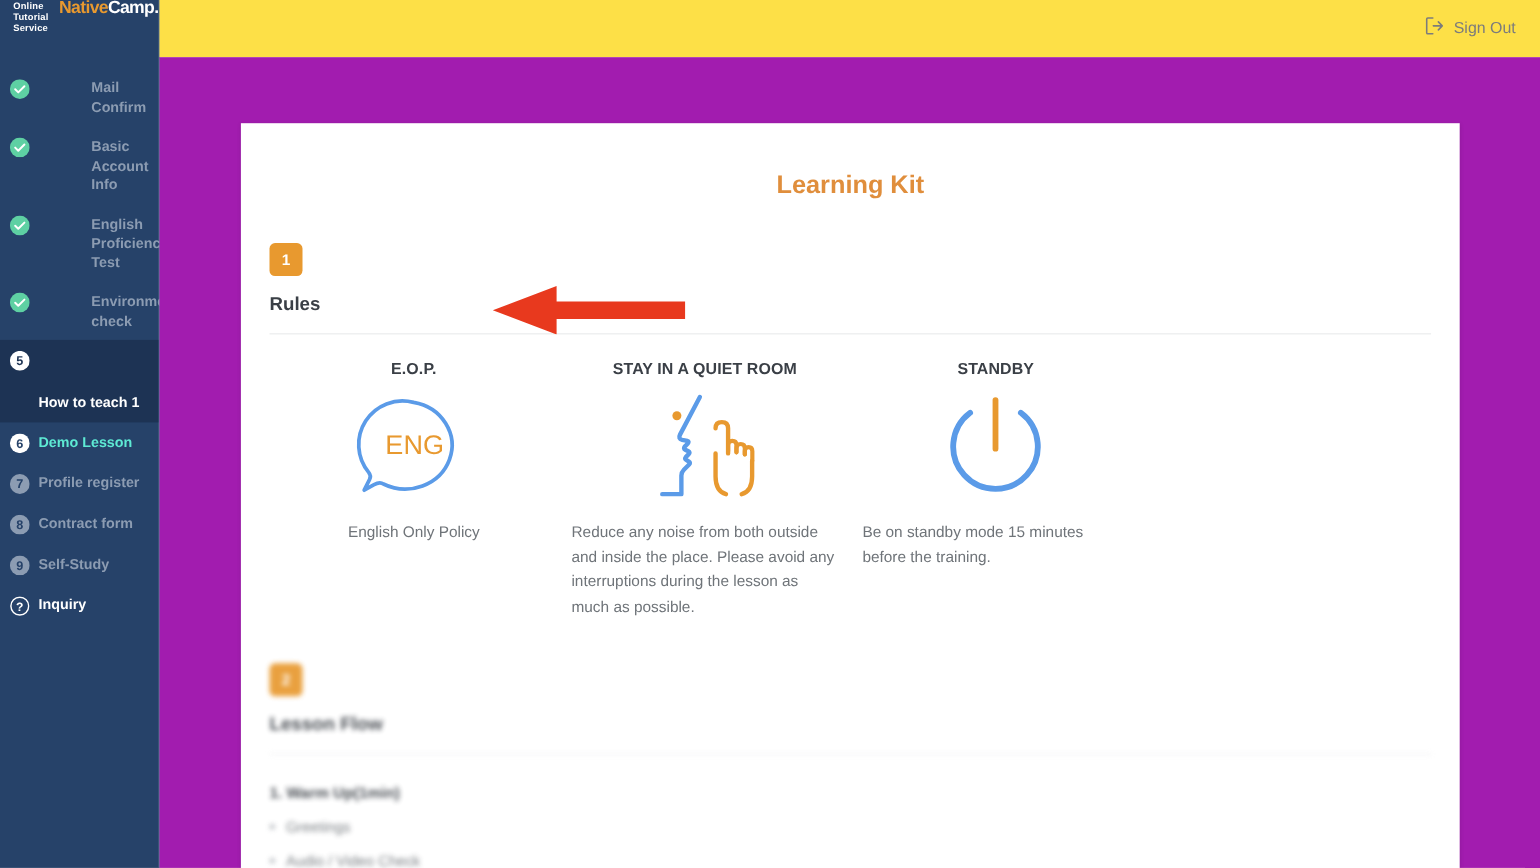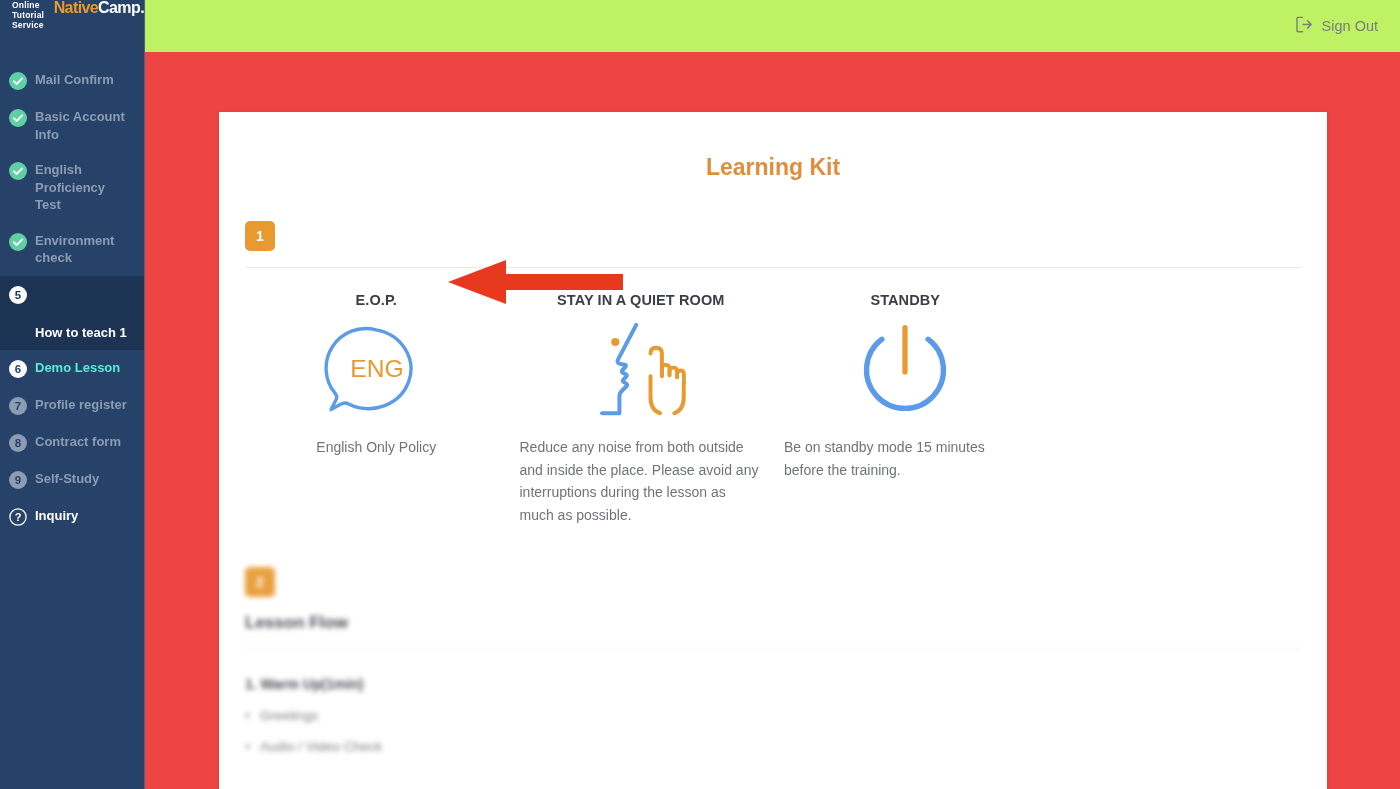--- a/index.html
+++ b/index.html
@@ -29,42 +29,42 @@
   #logo .wm-native { color:#e8992f; }
   #logo .wm-camp { color:#ffffff; }
 
   .nav-list { padding-top:10px; }
   .nav-item {
     display:flex; align-items:flex-start; gap:8px;
     padding:9px 10px 9px 9px;
     font-size:13px; font-weight:bold; line-height:1.35;
     cursor:pointer;
   }
-  .nav-item.done .nav-label { color:#8c9cb2; }
+  .nav-item.done .nav-label { color:#8c9cb2;margin-left:48px; }
   .nav-item.pending .nav-label { color:#8c9cb2; }
   .nav-item.active { background:#1d3354; }
   .nav-item.active .nav-label { color:#ffffff;margin-top:39px; }
   .nav-item.current .nav-label { color:#5eead4; }
   .nav-item.inquiry .nav-label { color:#ffffff; }
   .nav-ico { flex:0 0 auto; width:18px; height:18px; margin-top:1px; }
 
   
   #header {
     position:absolute; left:145px; top:0; right:0; height:52px;
-    background:#bef264;
+    background:#fde047;
     display:flex; align-items:center; justify-content:flex-end;
     padding-right:22px;
   }
   #signout { display:flex; align-items:center; gap:8px; cursor:pointer; }
   #signout .so-label { font-size:14.5px; color:#7c7c7c; }
 
   
   #content {
     position:absolute; left:145px; top:52px; right:0; bottom:0;
-    background:#ef4444; overflow:hidden;
+    background:#a21caf; overflow:hidden;
   }
   #card {
     position:absolute; left:74px; top:60px; width:1108px; height:760px;
     background:#ffffff;
     box-shadow:0 1px 4px rgba(0,0,0,.13);
   }
   #kit-title {
     text-align:center; color:#e08e3c; font-size:23px; font-weight:bold;
     margin-top:42px;
   }
@@ -241,20 +241,21 @@
 </div>
 
 <div id="content">
   <div id="card">
 
     <div id="kit-title">Learning Kit</div>
 
     <div class="section">
       <div class="sec-head">
         <div class="badge">1</div>
+        <div class="sec-title">Rules</div>
       </div>
       <div class="divider"></div>
 
       <div id="rules-grid">
 
         <div class="rule-col c1">
           <div class="rule-head">E.O.P.</div>
           <div class="rule-ico">
             <svg viewBox="0 0 110 105" width="104" height="100">
               <path d="M55 10a45 42 0 1 1-29 78.5c-3-2.2-5.8-1.2-9 .6l-9.5 5.3 5.2-10.4c1.3-2.6 1-4.4-.9-6.7A42 42 0 0 1 55 10z" fill="none" stroke="#5b9be8" stroke-width="3.6" stroke-linejoin="round"></path>

